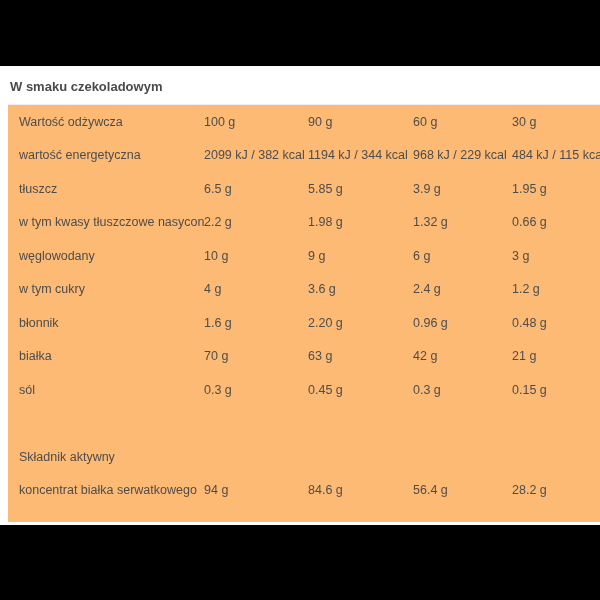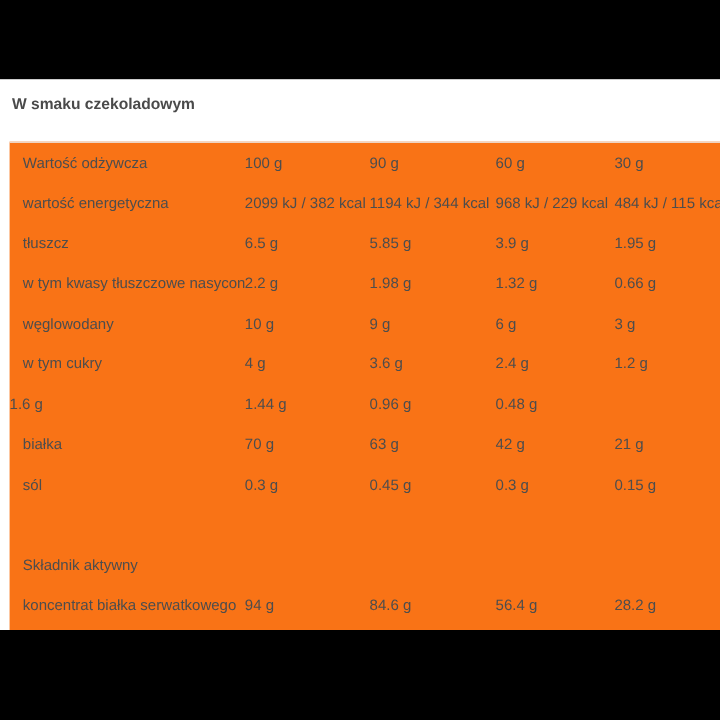--- a/index.html
+++ b/index.html
@@ -19,23 +19,23 @@
   .page-title {
     position: absolute;
     top: 79px; left: 10px;
     font-size: 13px;
     color: #4a4a4a;
     white-space: nowrap;
     font-weight: bold;
   }
   .nutrition-table {
     position: absolute;
-    left: 8px; top: 118px;
+    left: 8px; top: 104px;
     width: 592px; height: 418px;
-    background: #f97316;
+    background: #fdba74;
     border-top: 1px solid #ededed;
   }
   .t-row {
     display: grid;
     grid-template-columns: 196px 104px 105px 99px 1fr;
     height: 33.5px;
     align-items: center;
     font-size: 12.5px;
     color: #4d4d4d;
     white-space: nowrap;
@@ -95,22 +95,23 @@
 
   <div class="t-row">
     <div class="label">w tym cukry</div>
     <div class="val">4 g</div>
     <div class="val">3.6 g</div>
     <div class="val">2.4 g</div>
     <div class="val">1.2 g</div>
   </div>
 
   <div class="t-row">
+    <div class="label">błonnik</div>
     <div class="val">1.6 g</div>
-    <div class="val">1.44 g</div>
+    <div class="val">2.20 g</div>
     <div class="val">0.96 g</div>
     <div class="val">0.48 g</div>
   </div>
 
   <div class="t-row">
     <div class="label">białka</div>
     <div class="val">70 g</div>
     <div class="val">63 g</div>
     <div class="val">42 g</div>
     <div class="val">21 g</div>

